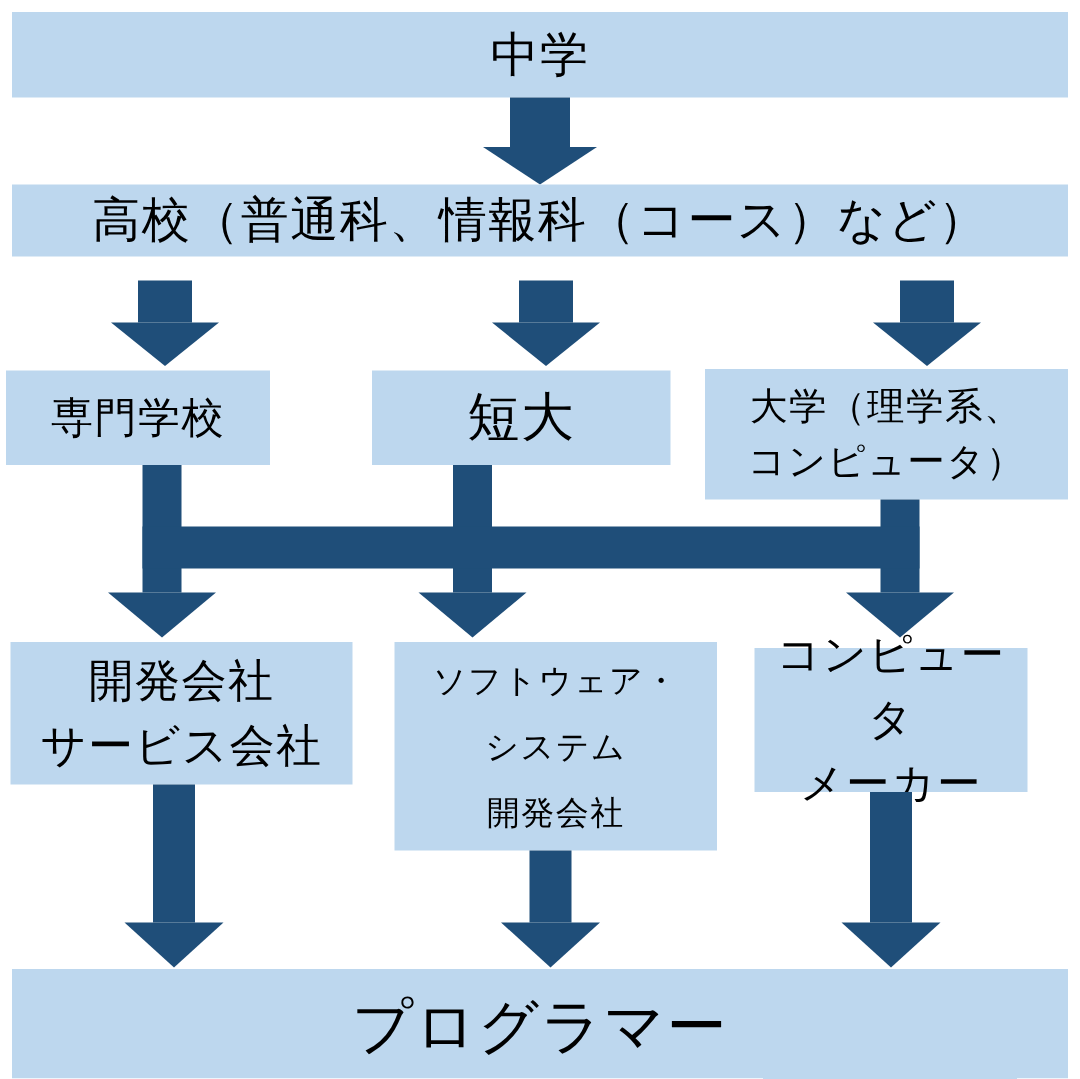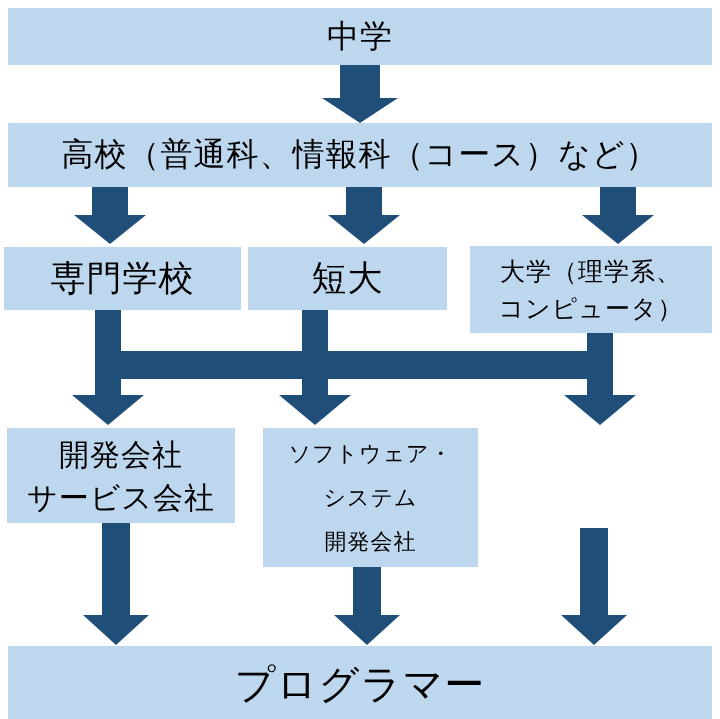--- a/index.html
+++ b/index.html
@@ -18,22 +18,22 @@
     position:absolute;background:var(--box-fill);color:var(--text);
     display:flex;align-items:center;justify-content:center;
     text-align:center;white-space:pre-line;letter-spacing:1px;
   }
   .shaft{position:absolute;background:var(--arrow);}
   .head{
     position:absolute;width:0;height:0;
     border:0 solid transparent;border-top-color:var(--arrow);
   }
   .b1{left:8px;top:8px;width:704px;height:57px;font-size:32px}
-  .b2{left:8px;top:123px;width:704px;height:64px;font-size:32px}
-  .b3{left:4px;top:247px;width:237px;height:63px;font-size:35px}
+  .b2{left:8px;top:123px;width:704px;height:48px;font-size:32px}
+  .b3{left:4px;top:247px;width:176px;height:63px;font-size:28px}
   .b4{left:248px;top:247px;width:199px;height:63px;font-size:35px}
   .b5{left:470px;top:246px;width:242px;height:87px;font-size:25px;line-height:37px}
   .b6{left:7px;top:428px;width:228px;height:95px;font-size:30px;line-height:43px}
   .b7{left:263px;top:428px;width:215px;height:139px;font-size:22px;line-height:44px}
   .b8{left:503px;top:432px;width:182px;height:96px;font-size:29px;line-height:43px}
   .b9{left:8px;top:646px;width:704px;height:76px;font-size:40px}
 </style>
 </head>
 <body>
 
@@ -67,20 +67,22 @@
 
   <div class="head" style="left:72px;top:395px;border-left-width:36px;border-right-width:36px;border-top-width:30px"></div>
   <div class="head" style="left:279px;top:395px;border-left-width:36px;border-right-width:36px;border-top-width:30px"></div>
   <div class="head" style="left:564px;top:395px;border-left-width:36px;border-right-width:36px;border-top-width:30px"></div>
 
   <div class="box b6">開発会社
 サービス会社</div>
   <div class="box b7">ソフトウェア・
 システム
 開発会社</div>
+  <div class="box b8">コンピュータ
+メーカー</div>
 
   <div class="shaft" style="left:102px;top:523px;width:28px;height:92px"></div>
   <div class="head" style="left:83px;top:615px;border-left-width:33px;border-right-width:33px;border-top-width:30px"></div>
 
   <div class="shaft" style="left:353px;top:567px;width:28px;height:48px"></div>
   <div class="head" style="left:334px;top:615px;border-left-width:33px;border-right-width:33px;border-top-width:30px"></div>
 
   <div class="shaft" style="left:580px;top:528px;width:28px;height:87px"></div>
   <div class="head" style="left:561px;top:615px;border-left-width:33px;border-right-width:33px;border-top-width:30px"></div>
 

